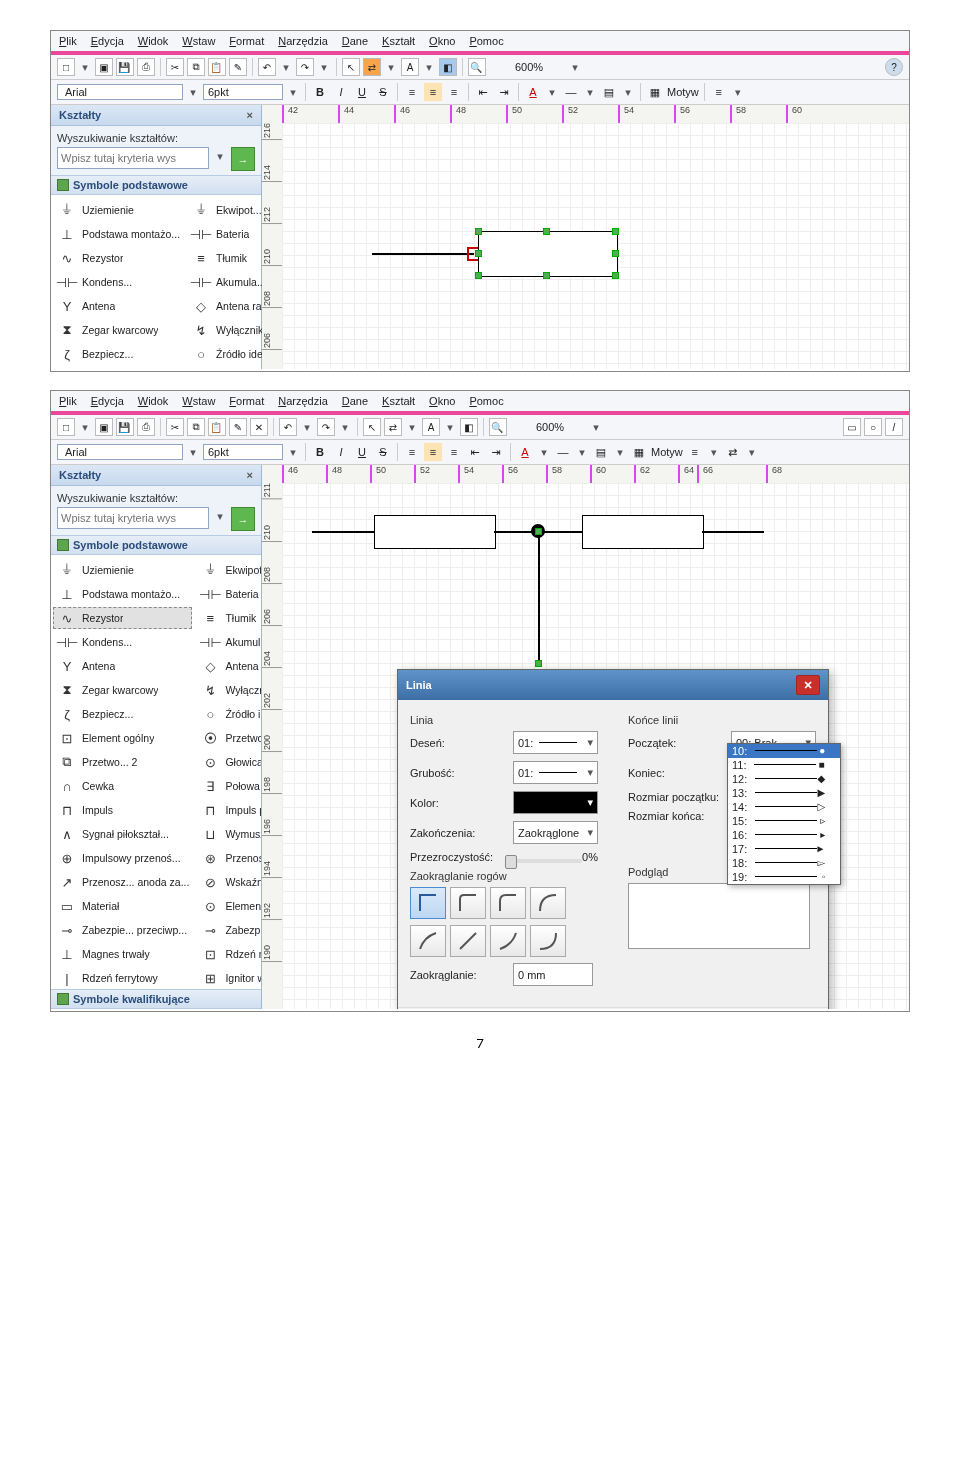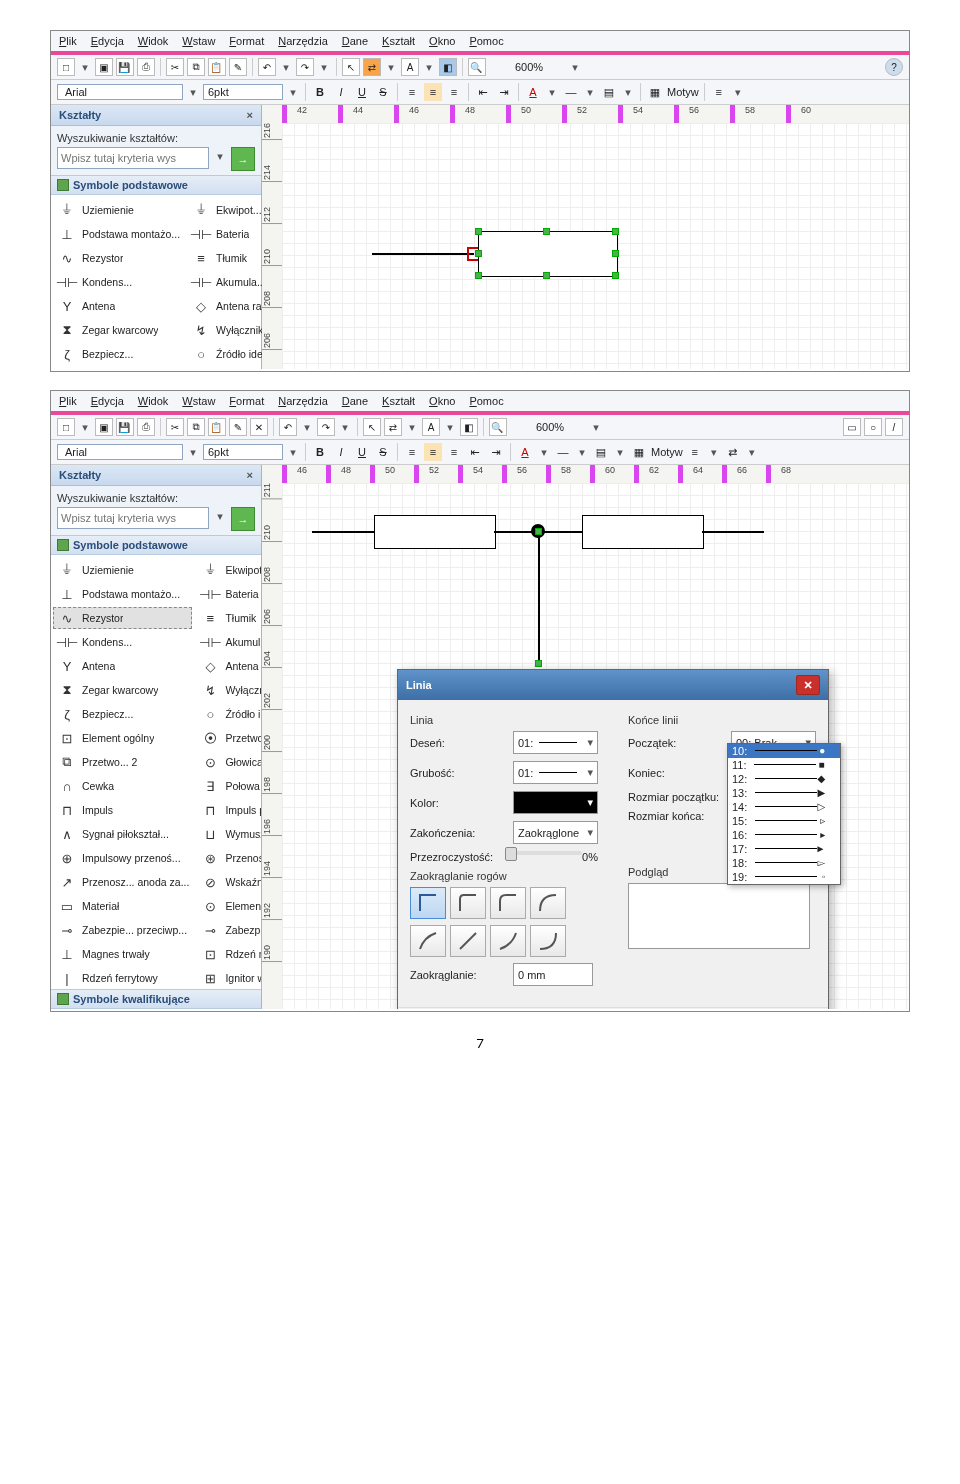--- a/index.html
+++ b/index.html
@@ -32,21 +32,21 @@
   .group-head { background: linear-gradient(#e6eef7,#d1dff0); border-top: 1px solid #b7cbe2; border-bottom: 1px solid #b7cbe2; padding: 3px 6px; font-weight: bold; color: #2a4d7a; display: flex; align-items: center; gap: 4px; }
   .gh-icon { width:10px; height:10px; background:#5fa44e; border:1px solid #3f7a33; }
   .shape-list { background: #fff; padding: 4px 2px; display: grid; grid-template-columns: 1fr 1fr; gap: 2px 4px; }
   .shape-item { display: flex; align-items: center; gap: 4px; padding: 2px 3px; cursor: default; }
   .shape-item.sel { background: #e1e1e1; border: 1px dashed #888; padding:1px 2px;}
   .shape-icon { width: 22px; height: 18px; display: flex; align-items: center; justify-content: center; font-size: 13px; color: #333; }
   .shape-label { font-size: 10.5px; white-space: nowrap; overflow: hidden; text-overflow: ellipsis; }
 
   .canvas { flex: 1; position: relative; background: #fff; overflow: hidden; }
   .hruler { height: 18px; background: #f4f4f0; border-bottom: 1px solid #ccc; position: relative; font-size: 9px; color: #444; }
-  .hruler .tick { position: absolute; top: 0; height: 18px; border-left: 5px solid #d946ef; padding-left: 10px; }
+  .hruler .tick { position: absolute; top: 0; height: 18px; border-left: 2px solid #d946ef; padding-left: 4px; }
   .vruler { position: absolute; left: 0; top: 18px; bottom: 0; width: 20px; background: #f4f4f0; border-right: 1px solid #ccc; font-size: 9px; color: #444; }
   .vruler .tick { position: absolute; left: 0; width: 20px; border-top: 1px solid #999; text-align: center; writing-mode: vertical-rl; transform: rotate(180deg); padding-top: 1px; }
   .drawing { position: absolute; left: 20px; top: 18px; right: 0; bottom: 0; background-image: linear-gradient(#eee 1px, transparent 1px), linear-gradient(90deg, #eee 1px, transparent 1px); background-size: 12px 12px; }
   .rect-shape { position: absolute; border: 1.5px solid #000; background: #fff; }
   .handle { position: absolute; width: 7px; height: 7px; background: #4caf50; border: 1px solid #0a0; box-sizing: border-box; }
   .redbox { position: absolute; width: 10px; height: 10px; border: 2px solid #c00; }
   .line-seg { position: absolute; background: #000; height: 1.5px; }
   .vline-seg { position: absolute; background: #000; width: 1.5px; }
   .node-dot { position: absolute; width: 14px; height: 14px; background: #000; border-radius: 50%; }
 
@@ -56,21 +56,21 @@
   .dlg-close { width: 22px; height: 18px; background: #c9302c; border: 1px solid #a02622; color: #fff; display: flex; align-items: center; justify-content: center; font-weight: bold; border-radius: 2px; }
   .dlg-body { padding: 10px 12px 8px; }
   .dlg-row { display: flex; gap: 30px; }
   .dlg-col { flex: 1; }
   .field-row { display: flex; align-items: center; margin-bottom: 7px; gap: 8px; }
   .field-lbl { width: 95px; text-align: left; }
   .combo { flex: 1; border: 1px solid #999; background: #fff; padding: 2px 4px; height: 17px; display: flex; align-items: center; justify-content: space-between; font-size: 11px; box-sizing: content-box; }
   .combo.dark { background: #000; }
   .combo .arr { color: #555; margin-left: 4px; }
   .field-sec { margin-top: 4px; margin-bottom: 5px; color: #333; }
-  .slider-row { display: flex; align-items: flex-start; margin-bottom: 7px;}
+  .slider-row { display: flex; align-items: flex-end; margin-bottom: 7px;}
   .slider-trk { flex:1; height: 4px; background: #ddd; border-radius: 2px; position: relative;}
   .slider-thumb{position:absolute;left:0;top:-4px;width:10px;height:12px;background:#ddd;border:1px solid #888;border-radius:2px;}
   .rounding-btns { display: flex; gap: 4px; margin-bottom: 6px; }
   .rbtn { width: 34px; height: 30px; border: 1px solid #aaa; background: linear-gradient(#fff,#e8e8e8); display:flex;align-items:center;justify-content:center; }
   .rbtn.sel{border:1px solid #4a8cd6;background:linear-gradient(#dceaf8,#bcd7f2);}
   .preview-box { width: 180px; height: 64px; border: 1px solid #999; background: #fff; margin-top: 4px;}
   .dropdown-list { position: absolute; border: 1px solid #666; background: #fff; font-size: 11px; box-shadow: 2px 2px 6px rgba(0,0,0,0.3); }
   .dl-row { display: flex; align-items: center; padding: 1px 6px 1px 4px; gap: 8px; }
   .dl-row.sel{background:#3a76c4;color:#fff;}
   .dl-row .lend{width:70px;height:10px;position:relative;}
@@ -546,21 +546,21 @@
             <div class="tick" style="left: 20px;">46</div>
             <div class="tick" style="left: 64px;">48</div>
             <div class="tick" style="left: 108px;">50</div>
             <div class="tick" style="left: 152px;">52</div>
             <div class="tick" style="left: 196px;">54</div>
             <div class="tick" style="left: 240px;">56</div>
             <div class="tick" style="left: 284px;">58</div>
             <div class="tick" style="left: 328px;">60</div>
             <div class="tick" style="left: 372px;">62</div>
             <div class="tick" style="left: 416px;">64</div>
-            <div class="tick" style="left: 460px;">66</div>
+            <div class="tick" style="left: 435px;">66</div>
             <div class="tick" style="left: 504px;">68</div>
           </div>
         <div class="vruler" id="vr2">
             <div class="tick" style="top: 0px;">211</div>
             <div class="tick" style="top: 42px;">210</div>
             <div class="tick" style="top: 84px;">208</div>
             <div class="tick" style="top: 126px;">206</div>
             <div class="tick" style="top: 168px;">204</div>
             <div class="tick" style="top: 210px;">202</div>
             <div class="tick" style="top: 252px;">200</div>

